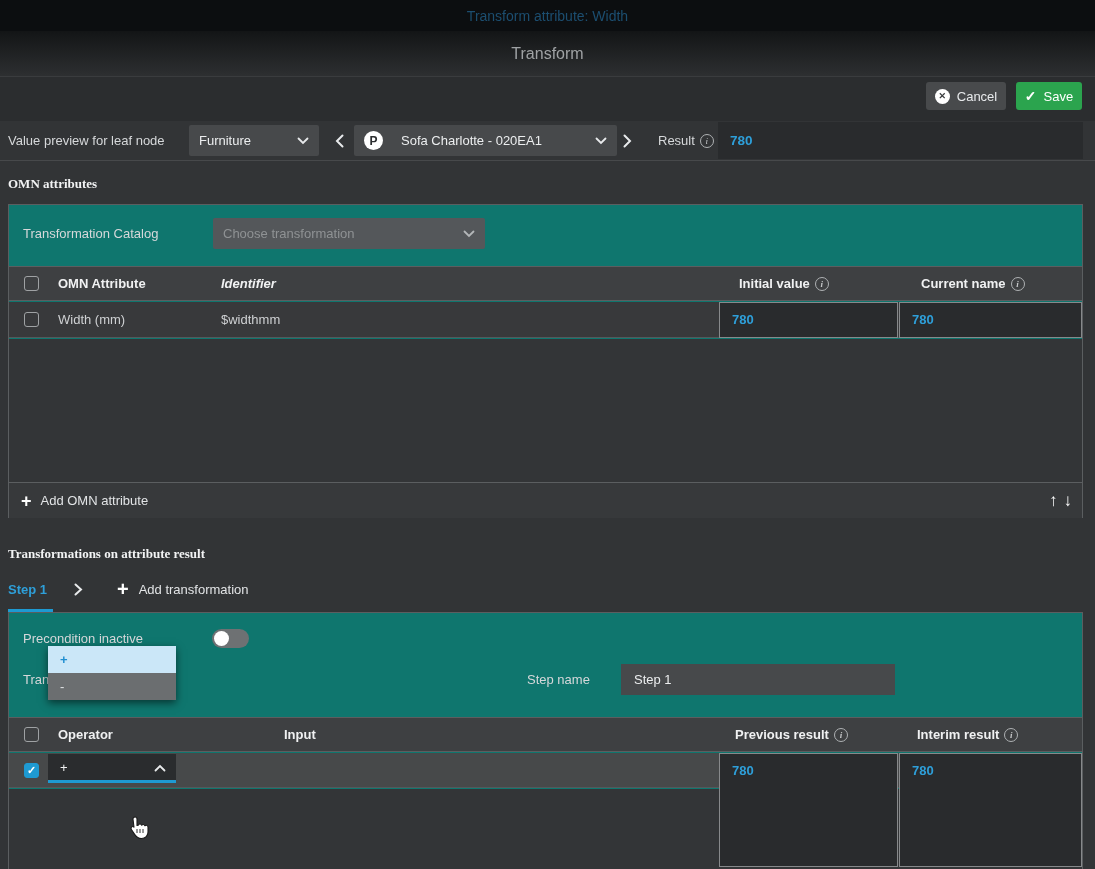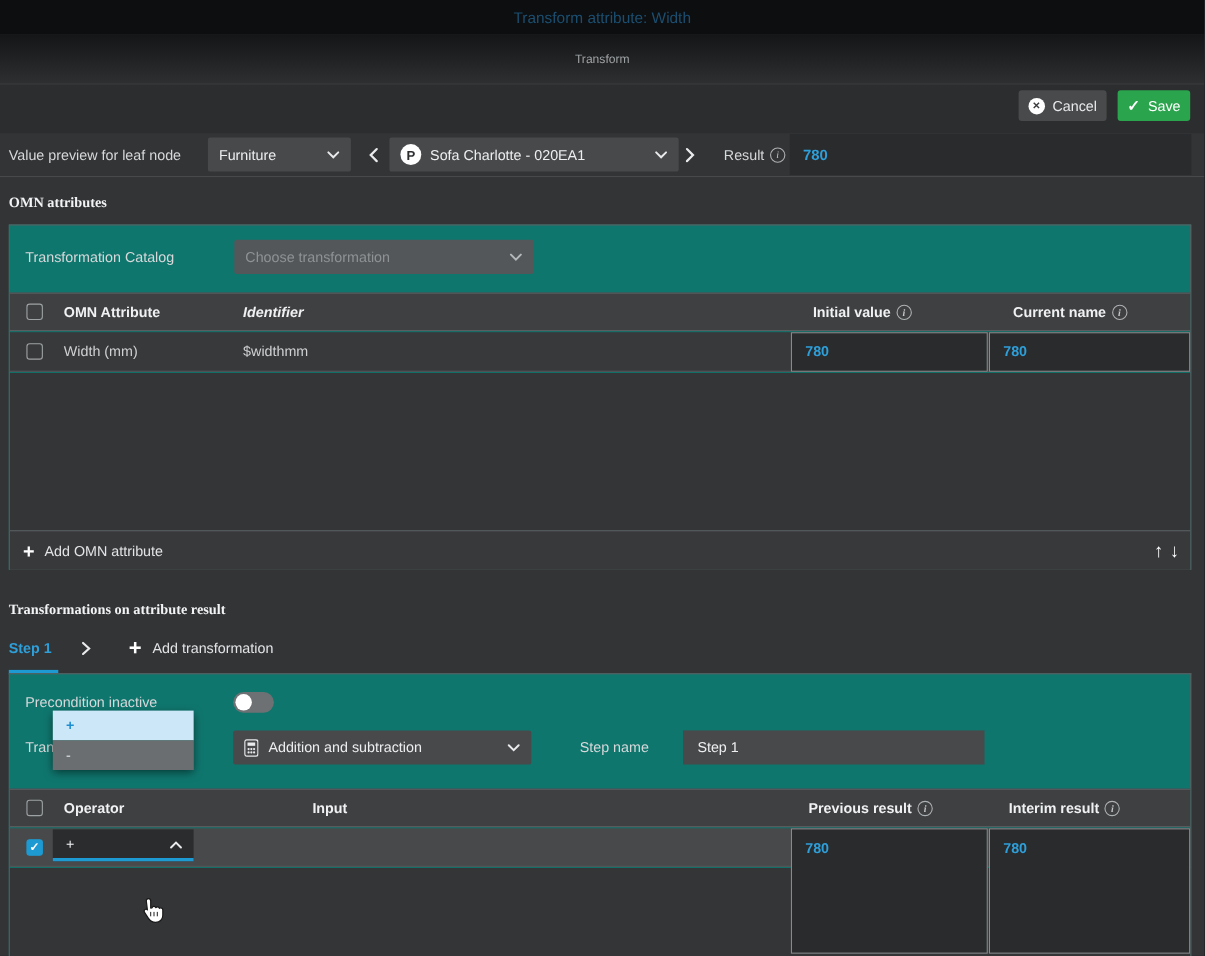--- a/index.html
+++ b/index.html
@@ -4,33 +4,33 @@
 <style>
   html,body{margin:0;padding:0;background:#1a1c1e;}
   *{box-sizing:border-box;font-family:"Liberation Sans",sans-serif;}
   #screen{position:relative;width:1095px;height:869px;overflow:hidden;background:#323436;color:#d6d8da;font-size:13px;}
   .abs{position:absolute;}
 
   
   .backdrop-bar{left:0;top:0;width:1095px;height:31px;background:#0c0e10;display:flex;align-items:center;justify-content:center;}
   .backdrop-title{color:#1c4e70;font-weight:normal;font-size:14px;}
   .transform-bar{left:0;top:31px;width:1095px;height:46px;background:linear-gradient(180deg,#131516 0%,#2d2f31 100%);display:flex;align-items:center;justify-content:center;border-bottom:1px solid #3a3c3e;}
-  .transform-title{color:#9fa2a4;font-size:11px;}
+  .transform-title{color:#9fa2a4;font-size:16px;}
   .action-bar{left:0;top:77px;width:1095px;height:44px;background:#2b2d2f;}
 
   .btn{display:flex;align-items:center;justify-content:center;gap:7px;border-radius:3px;height:28px;cursor:pointer;font-size:13px;}
   .btn-cancel{left:926px;top:82px;width:80px;background:#484a4c;color:#e8eaec;}
   .btn-save{left:1016px;top:82px;width:66px;background:#2ba44e;color:#ffffff;}
   .xcircle{display:inline-flex;align-items:center;justify-content:center;width:15px;height:15px;border-radius:50%;background:#ffffff;color:#3a3c3e;font-size:9px;font-weight:bold;}
   .save-check{font-weight:bold;font-size:14px;color:#fff;}
 
   
   .label{color:#d6d8da;}
   .preview-label{left:8px;top:133px;}
-  .select{background:#47494b;border-radius:2px;display:flex;align-items:center;color:#eceeef;padding:0 10px;cursor:pointer;}
+  .select{background:#47494b;border-radius:2px;display:flex;align-items:center;color:#eceeef;padding:0 10px;cursor:pointer;gap:10px;}
   .sel-furniture{left:189px;top:125px;width:130px;height:31px;}
   .sel-product{left:354px;top:125px;width:263px;height:31px;}
   .sel-caret{margin-left:auto;}
   .navchev{width:18px;height:31px;top:125px;display:flex;align-items:center;justify-content:center;cursor:pointer;}
   .pbadge{width:19px;height:19px;border-radius:50%;background:#ffffff;color:#2c2e30;font-weight:bold;font-size:12px;display:inline-flex;align-items:center;justify-content:center;margin-right:8px;flex:none;}
   .result-label{left:658px;top:133px;display:flex;align-items:center;gap:5px;}
   .result-field{left:718px;top:122px;width:365px;height:37px;background:#292b2d;display:flex;align-items:center;padding:0 12px;color:#2e9fd9;font-weight:bold;font-size:13.5px;}
   .divider{left:0;top:160px;width:1095px;height:1px;background:#47494b;}
 
   .section-heading{color:#f2f3f4;font-weight:bold;font-size:13px;font-family:Liberation Serif, serif;}
@@ -207,40 +207,20 @@
     </span>
   </div>
 
   <div class="abs panel panel-steps">
     <span class="abs label" style="left:14px;top:18px;">Precondition inactive</span>
     <span class="toggle">
         <span class="knob"></span>
       </span>
 
     <span class="abs label" style="left:14px;top:59px;">Transformation Catalog</span>
-    <div class="select sel-catalog2">
-      <span class="calc-icon">
-        <svg width="13" height="16" viewBox="0 0 13 16">
-            <rect x="0.5" y="0.5" width="12" height="15" rx="2" fill="none" stroke="#e8eaec" stroke-width="1.2"></rect>
-            <rect x="3" y="3" width="7" height="3" fill="#e8eaec"></rect>
-            <circle cx="4" cy="9" r="1" fill="#e8eaec"></circle>
-            <circle cx="6.5" cy="9" r="1" fill="#e8eaec"></circle>
-            <circle cx="9" cy="9" r="1" fill="#e8eaec"></circle>
-            <circle cx="4" cy="12" r="1" fill="#e8eaec"></circle>
-            <circle cx="6.5" cy="12" r="1" fill="#e8eaec"></circle>
-            <circle cx="9" cy="12" r="1" fill="#e8eaec"></circle>
-          </svg>
-      </span>
-      <span>Addition and subtraction</span>
-      <span class="sel-caret">
-        <svg class="chev-svg" width="12" height="8" viewBox="0 0 12 8">
-            <path d="M1.5 1.5 L6 6 L10.5 1.5" fill="none" stroke="#e8eaec" stroke-width="1.8" stroke-linecap="round"></path>
-          </svg>
-      </span>
-    </div>
 
     <span class="abs label" style="left:518px;top:59px;">Step name</span>
     <input class="stepname-input" value="Step 1" style="">
 
     <div class="table-header" style="top:104px;">
       <span class="checkbox" style="left:15px;top:9px;"></span>
       <span class="hcell" style="left:49px;">Operator</span>
       <span class="hcell" style="left:275px;">Input</span>
       <span class="hcell" style="left:726px;">
         <span>Previous result</span>

